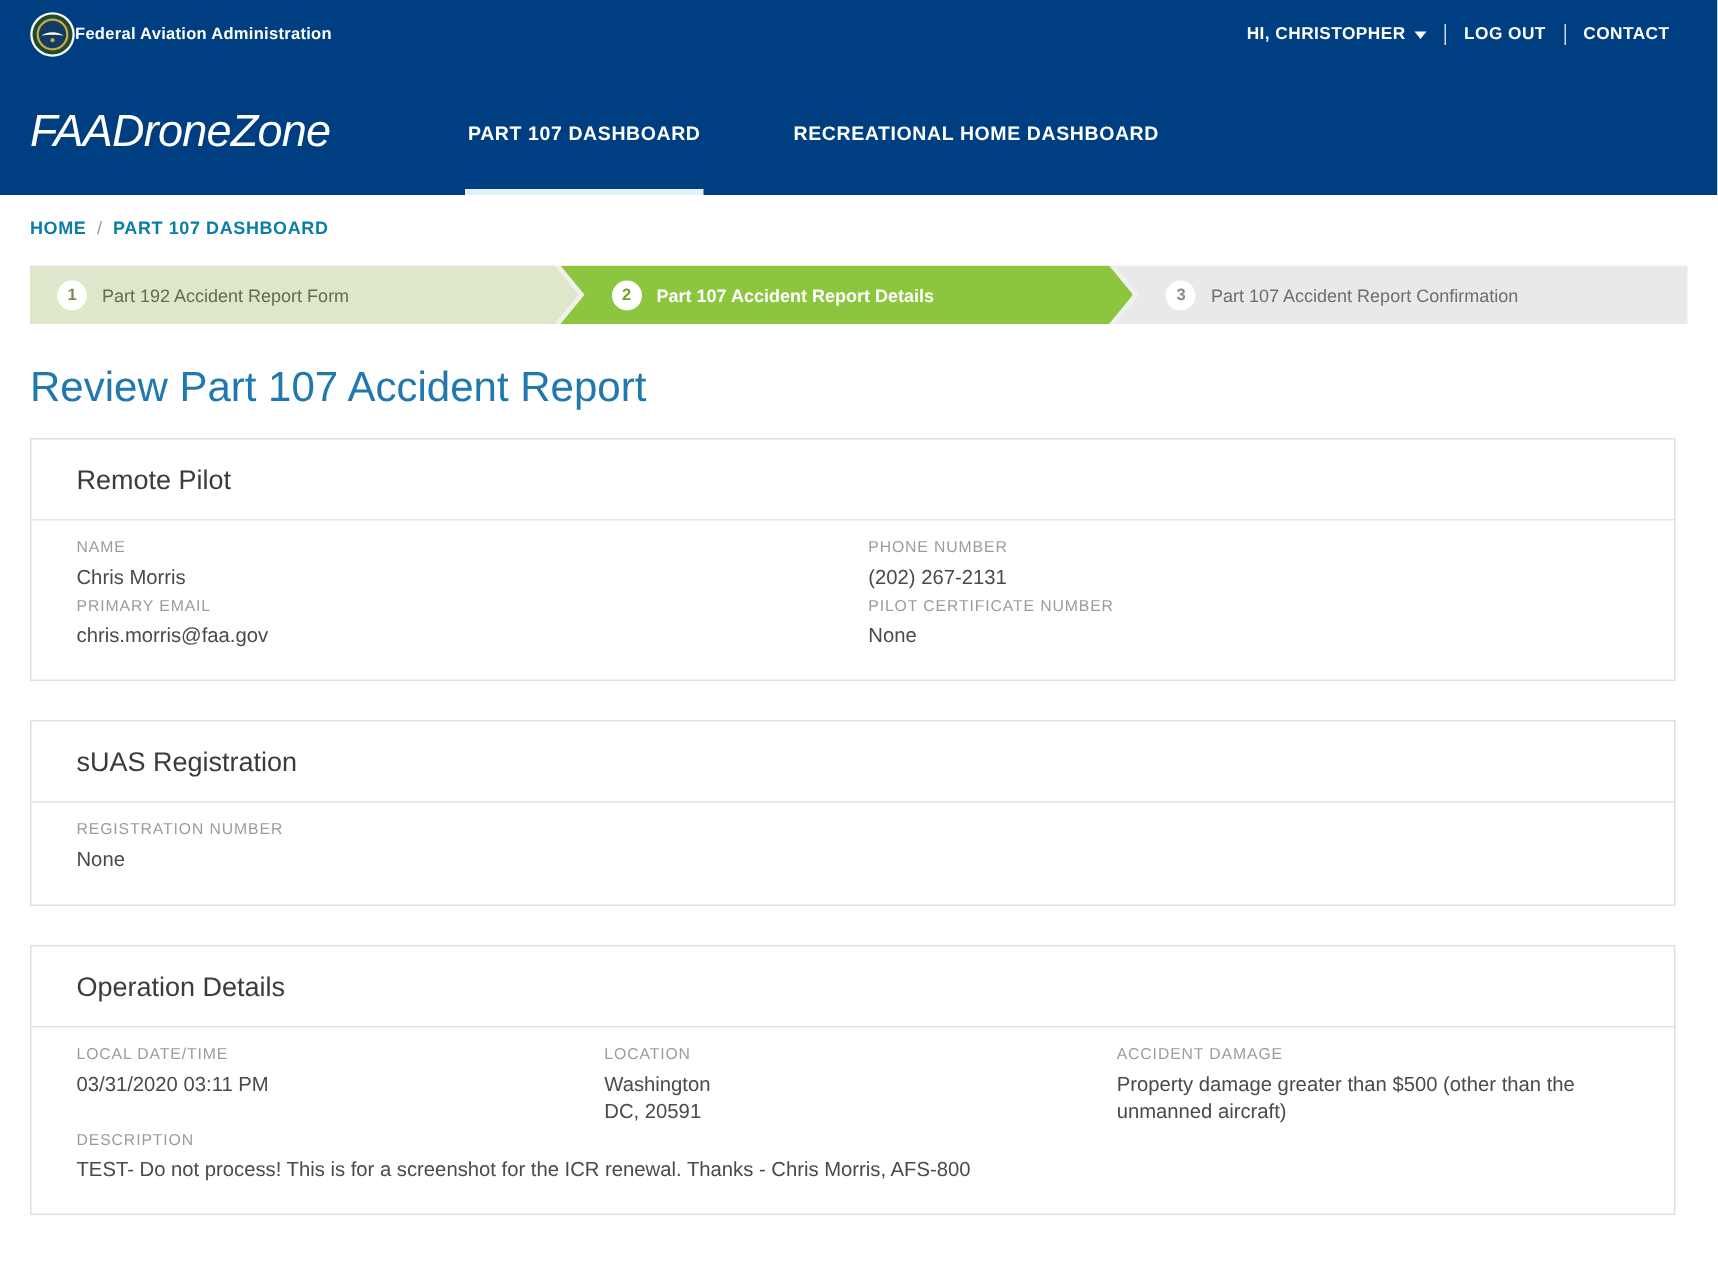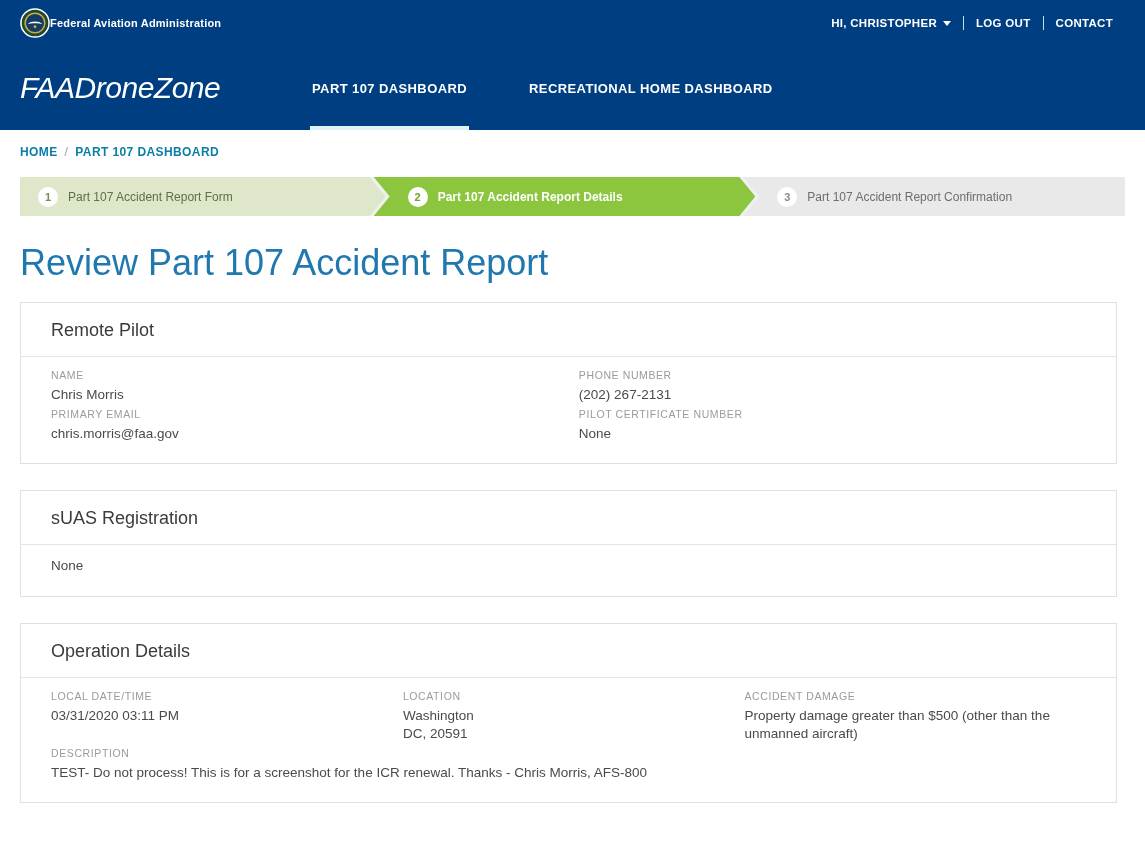--- a/index.html
+++ b/index.html
@@ -86,21 +86,21 @@
   .step-num{
     width:20px;height:20px;border-radius:50%;background:#fff;
     display:flex;align-items:center;justify-content:center;
     font-size:11px;font-weight:bold;flex:0 0 auto;
   }
   .step-1 .step-num{color:#7A8A55;}
   .step-2 .step-num{color:#6FA427;}
   .step-3 .step-num{color:#8A8A8A;}
   
   .page-title{
-    margin:26px 20px 18px 20px;font-size:36px;font-weight:normal;color:var(--title-teal);
+    margin:26px 20px 18px 20px;font-size:28px;font-weight:normal;color:var(--title-teal);
   }
   
   .card{
     margin:0 28px 26px 20px;border:1px solid #E0E0E0;background:#fff;
   }
   .card-title{
     font-size:18px;font-weight:normal;color:#3B3B3B;
     padding:17px 30px 15px 30px;
   }
   .card-divider{border-top:1px solid #E4E4E4;height:0;}
@@ -153,21 +153,21 @@
 
 <nav class="breadcrumb">
   <a class="crumb-link">HOME</a>
   <span class="crumb-sep">/</span>
   <a class="crumb-link">PART 107 DASHBOARD</a>
 </nav>
 
 <div class="stepper">
   <div class="step step-1">
     <span class="step-num">1</span>
-    <span>Part 107 Accident Report Form</span>
+    <span>Part 192 Accident Report Form</span>
   </div>
   <div class="step step-2">
     <span class="step-num">2</span>
     <span>Part 107 Accident Report Details</span>
   </div>
   <div class="step step-3">
     <span class="step-num">3</span>
     <span>Part 107 Accident Report Confirmation</span>
   </div>
 </div>
@@ -195,20 +195,21 @@
       <div class="field-value">None</div>
     </div>
   </div>
 </section>
 
 <section class="card">
   <h2 class="card-title">sUAS Registration</h2>
   <div class="card-divider"></div>
   <div class="field-grid grid-1">
     <div class="field">
+      <div class="field-label">REGISTRATION NUMBER</div>
       <div class="field-value">None</div>
     </div>
   </div>
 </section>
 
 <section class="card">
   <h2 class="card-title">Operation Details</h2>
   <div class="card-divider"></div>
   <div class="field-grid grid-3">
     <div class="field">

